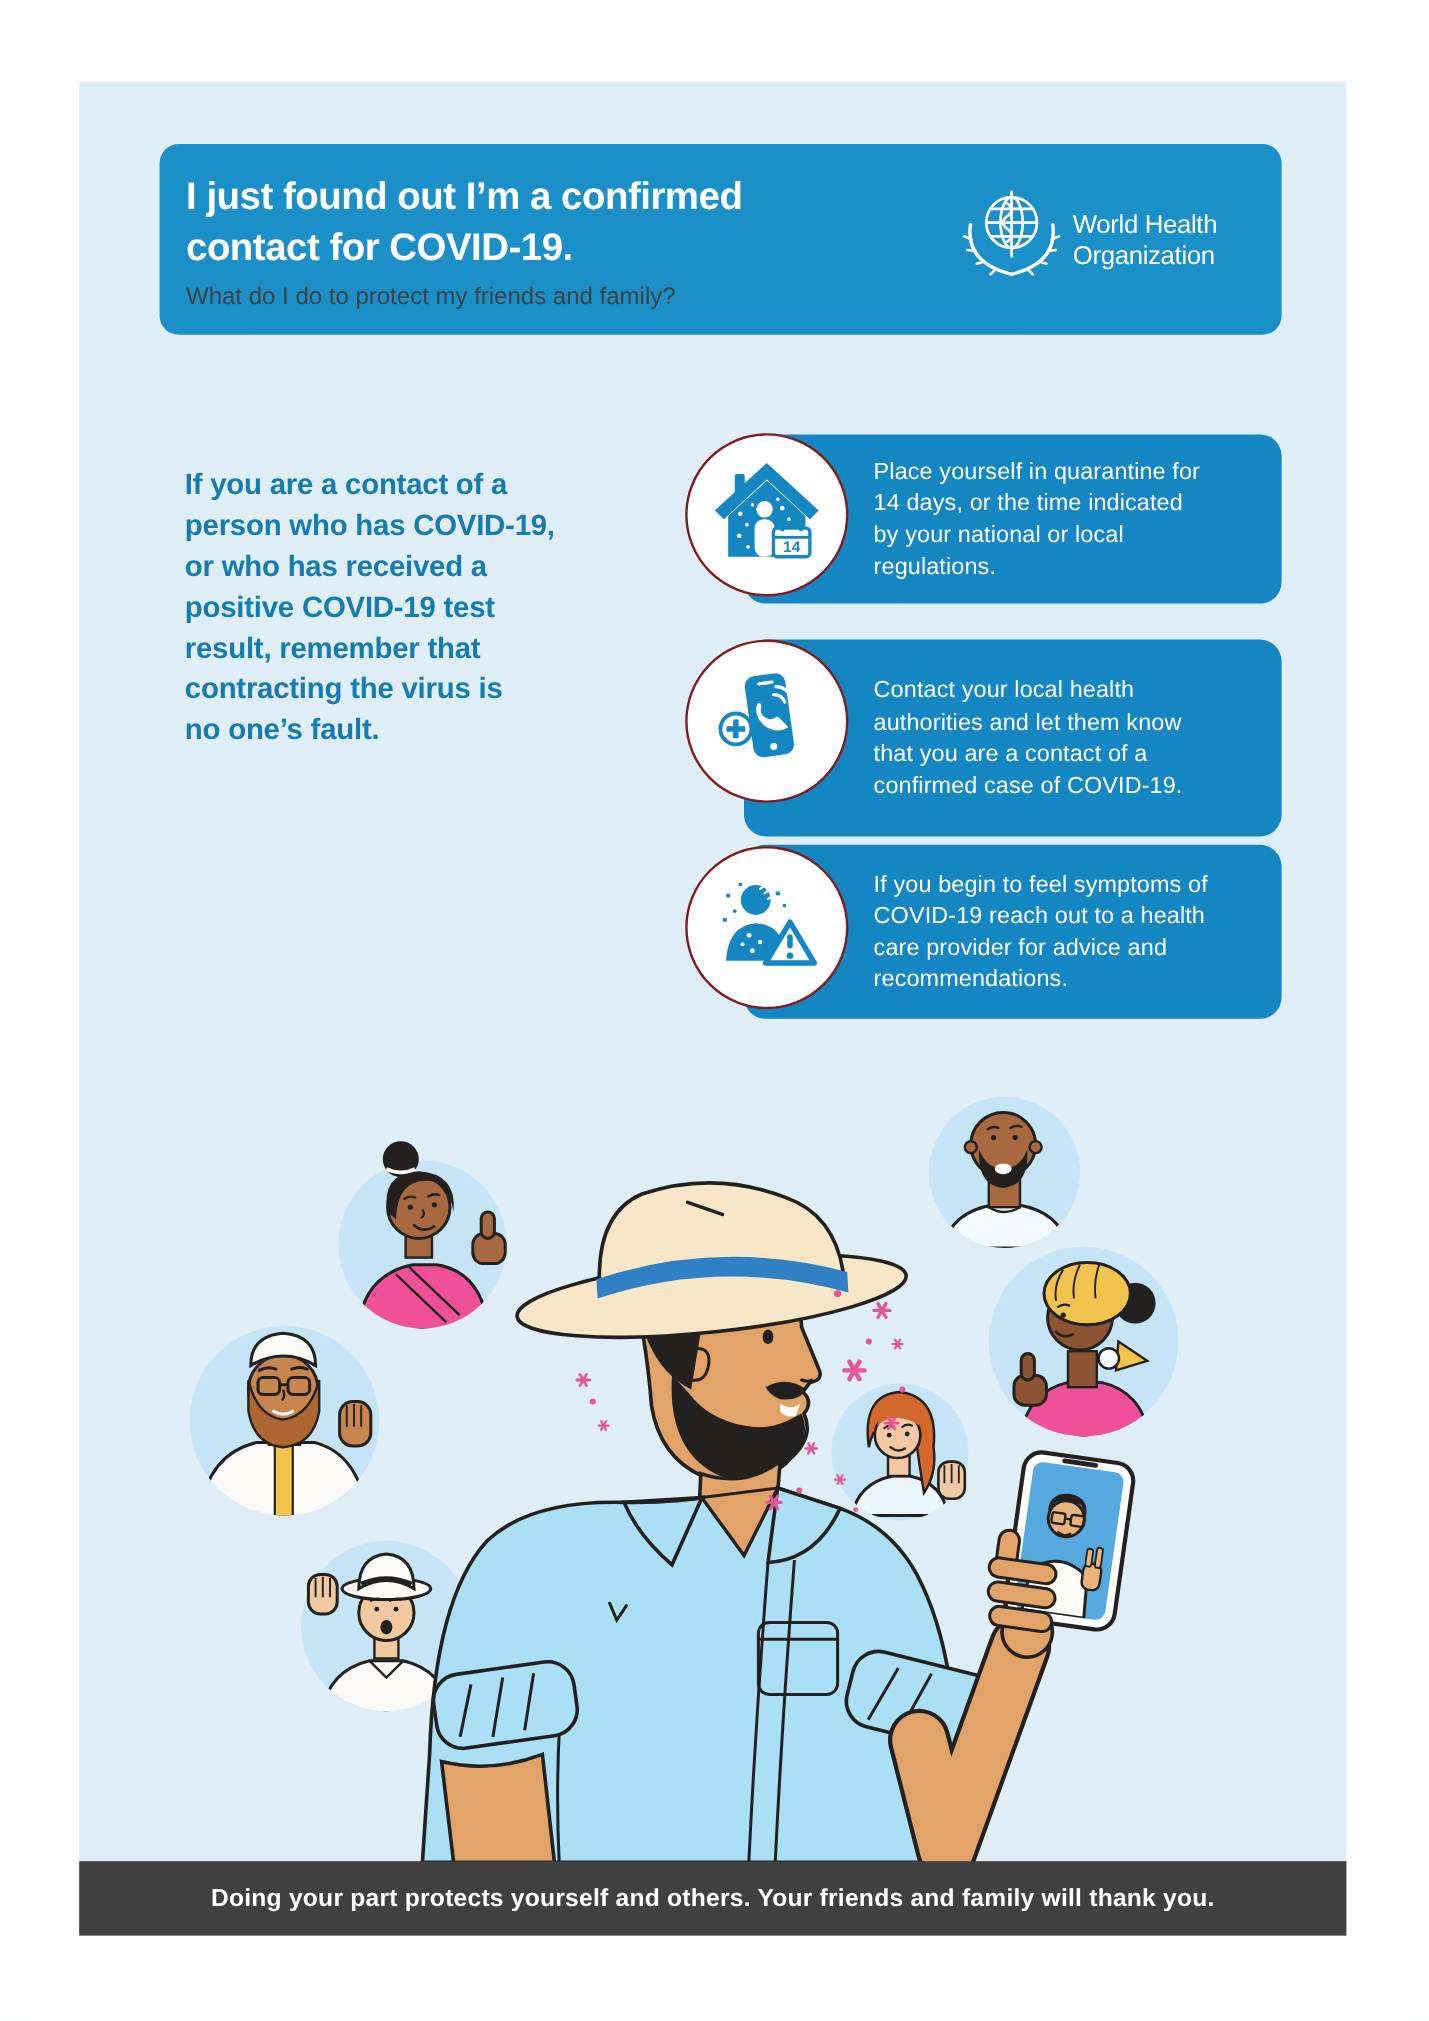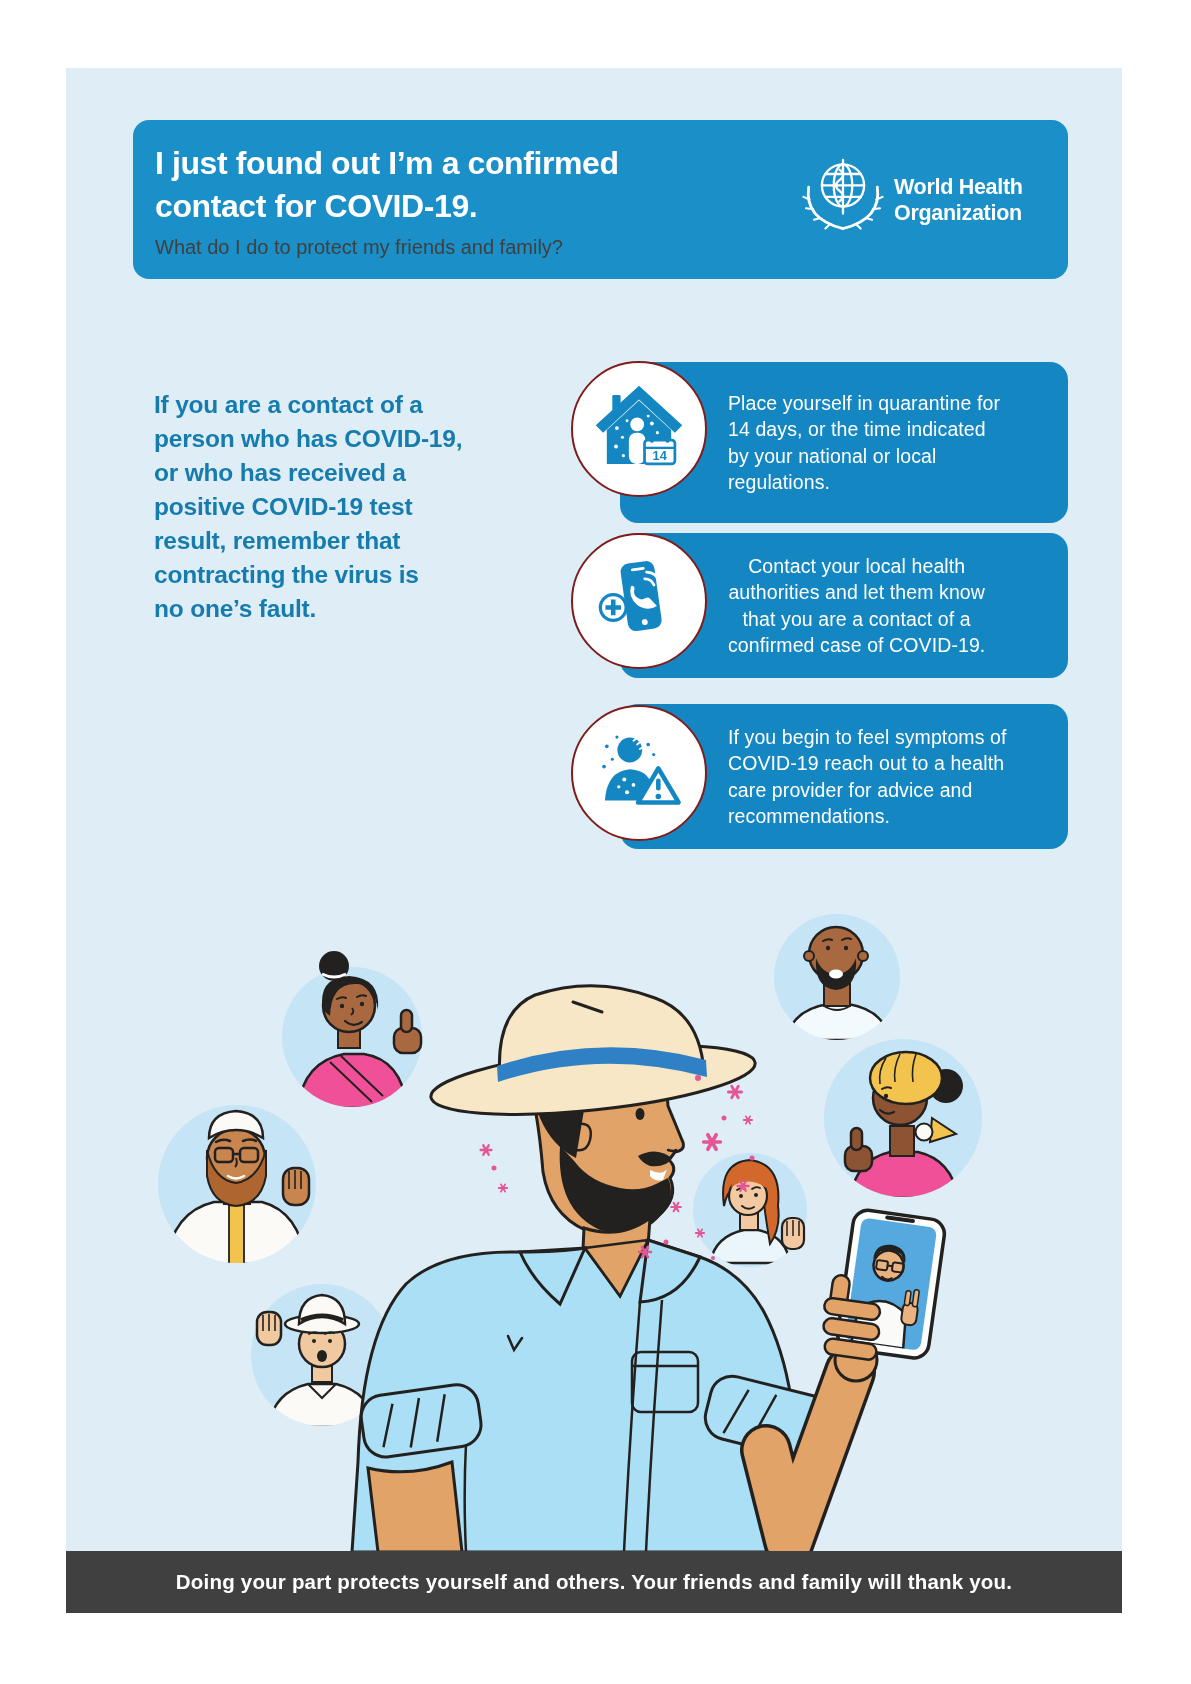--- a/index.html
+++ b/index.html
@@ -7,21 +7,21 @@
         font-family:"Liberation Sans","DejaVu Sans",sans-serif;border-radius:29px;}
   .abs{position:absolute;}
   .poster-bg{left:66px;top:68px;width:1056px;height:1545px;background:#DEEDF6;}
   .header-card{left:133px;top:120px;width:935px;height:159px;background:#1B8FC7;border-radius:16px;}
   .header-title{left:155px;top:142px;width:640px;color:#ffffff;font-size:32px;font-weight:bold;
       line-height:43px;letter-spacing:-0.4px;white-space:pre-line;}
   .header-subtitle{left:155px;top:236px;width:560px;color:#404040;font-size:20px;
       font-weight:500;white-space:nowrap;}
   .who-logo{left:799px;top:150px;width:270px;height:92px;}
   .who-emblem{position:absolute;left:0;top:2px;width:88px;height:88px;}
-  .who-text{position:absolute;left:95px;top:24px;color:#ffffff;font-size:21.5px;font-weight:bold;
+  .who-text{position:absolute;left:95px;top:24px;color:#ffffff;font-size:21.5px;font-weight:normal;
       line-height:26px;letter-spacing:-0.3px;}
   .intro{left:154px;width:395px;color:#157CAD;font-size:24.5px;font-weight:bold;line-height:34px;
       white-space:pre-line;letter-spacing:-0.2px;}
   .card{left:620px;width:448px;background:#1487C2;border-radius:18px;display:flex;align-items:center;}
   .card-text{padding-left:108px;padding-right:4px;color:#ffffff;font-size:19.5px;line-height:26.5px;
       white-space:pre-line;letter-spacing:0.1px;}
   .icon-circle{width:132px;height:132px;border-radius:50%;background:#ffffff;border:2px solid #7f1d1d;
       display:flex;align-items:center;justify-content:center;}
   .footer-bar{left:66px;top:1551px;width:1056px;height:62px;background:#404040;
       display:flex;align-items:center;justify-content:center;}
@@ -61,27 +61,27 @@
   </div>
 
   <div class="abs intro" style="top:388px;">If you are a contact of a
 person who has COVID-19,
 or who has received a
 positive COVID-19 test
 result, remember that
 contracting the virus is
 no one’s fault.</div>
 
-  <div class="abs card" style="top:362px;height:161px;">
+  <div class="abs card" style="top:362px;height:141px;">
     <div class="card-text">Place yourself in quarantine for
 14 days, or the time indicated
 by your national or local
 regulations.</div>
   </div>
-  <div class="abs card" style="top:533px;height:145px;text-align:center;">
+  <div class="abs card" style="top:533px;height:164px;">
     <div class="card-text">Contact your local health
 authorities and let them know
 that you are a contact of a
 confirmed case of COVID-19.</div>
   </div>
   <div class="abs card" style="top:704px;height:145px;">
     <div class="card-text">If you begin to feel symptoms of
 COVID-19 reach out to a health
 care provider for advice and
 recommendations.</div>

